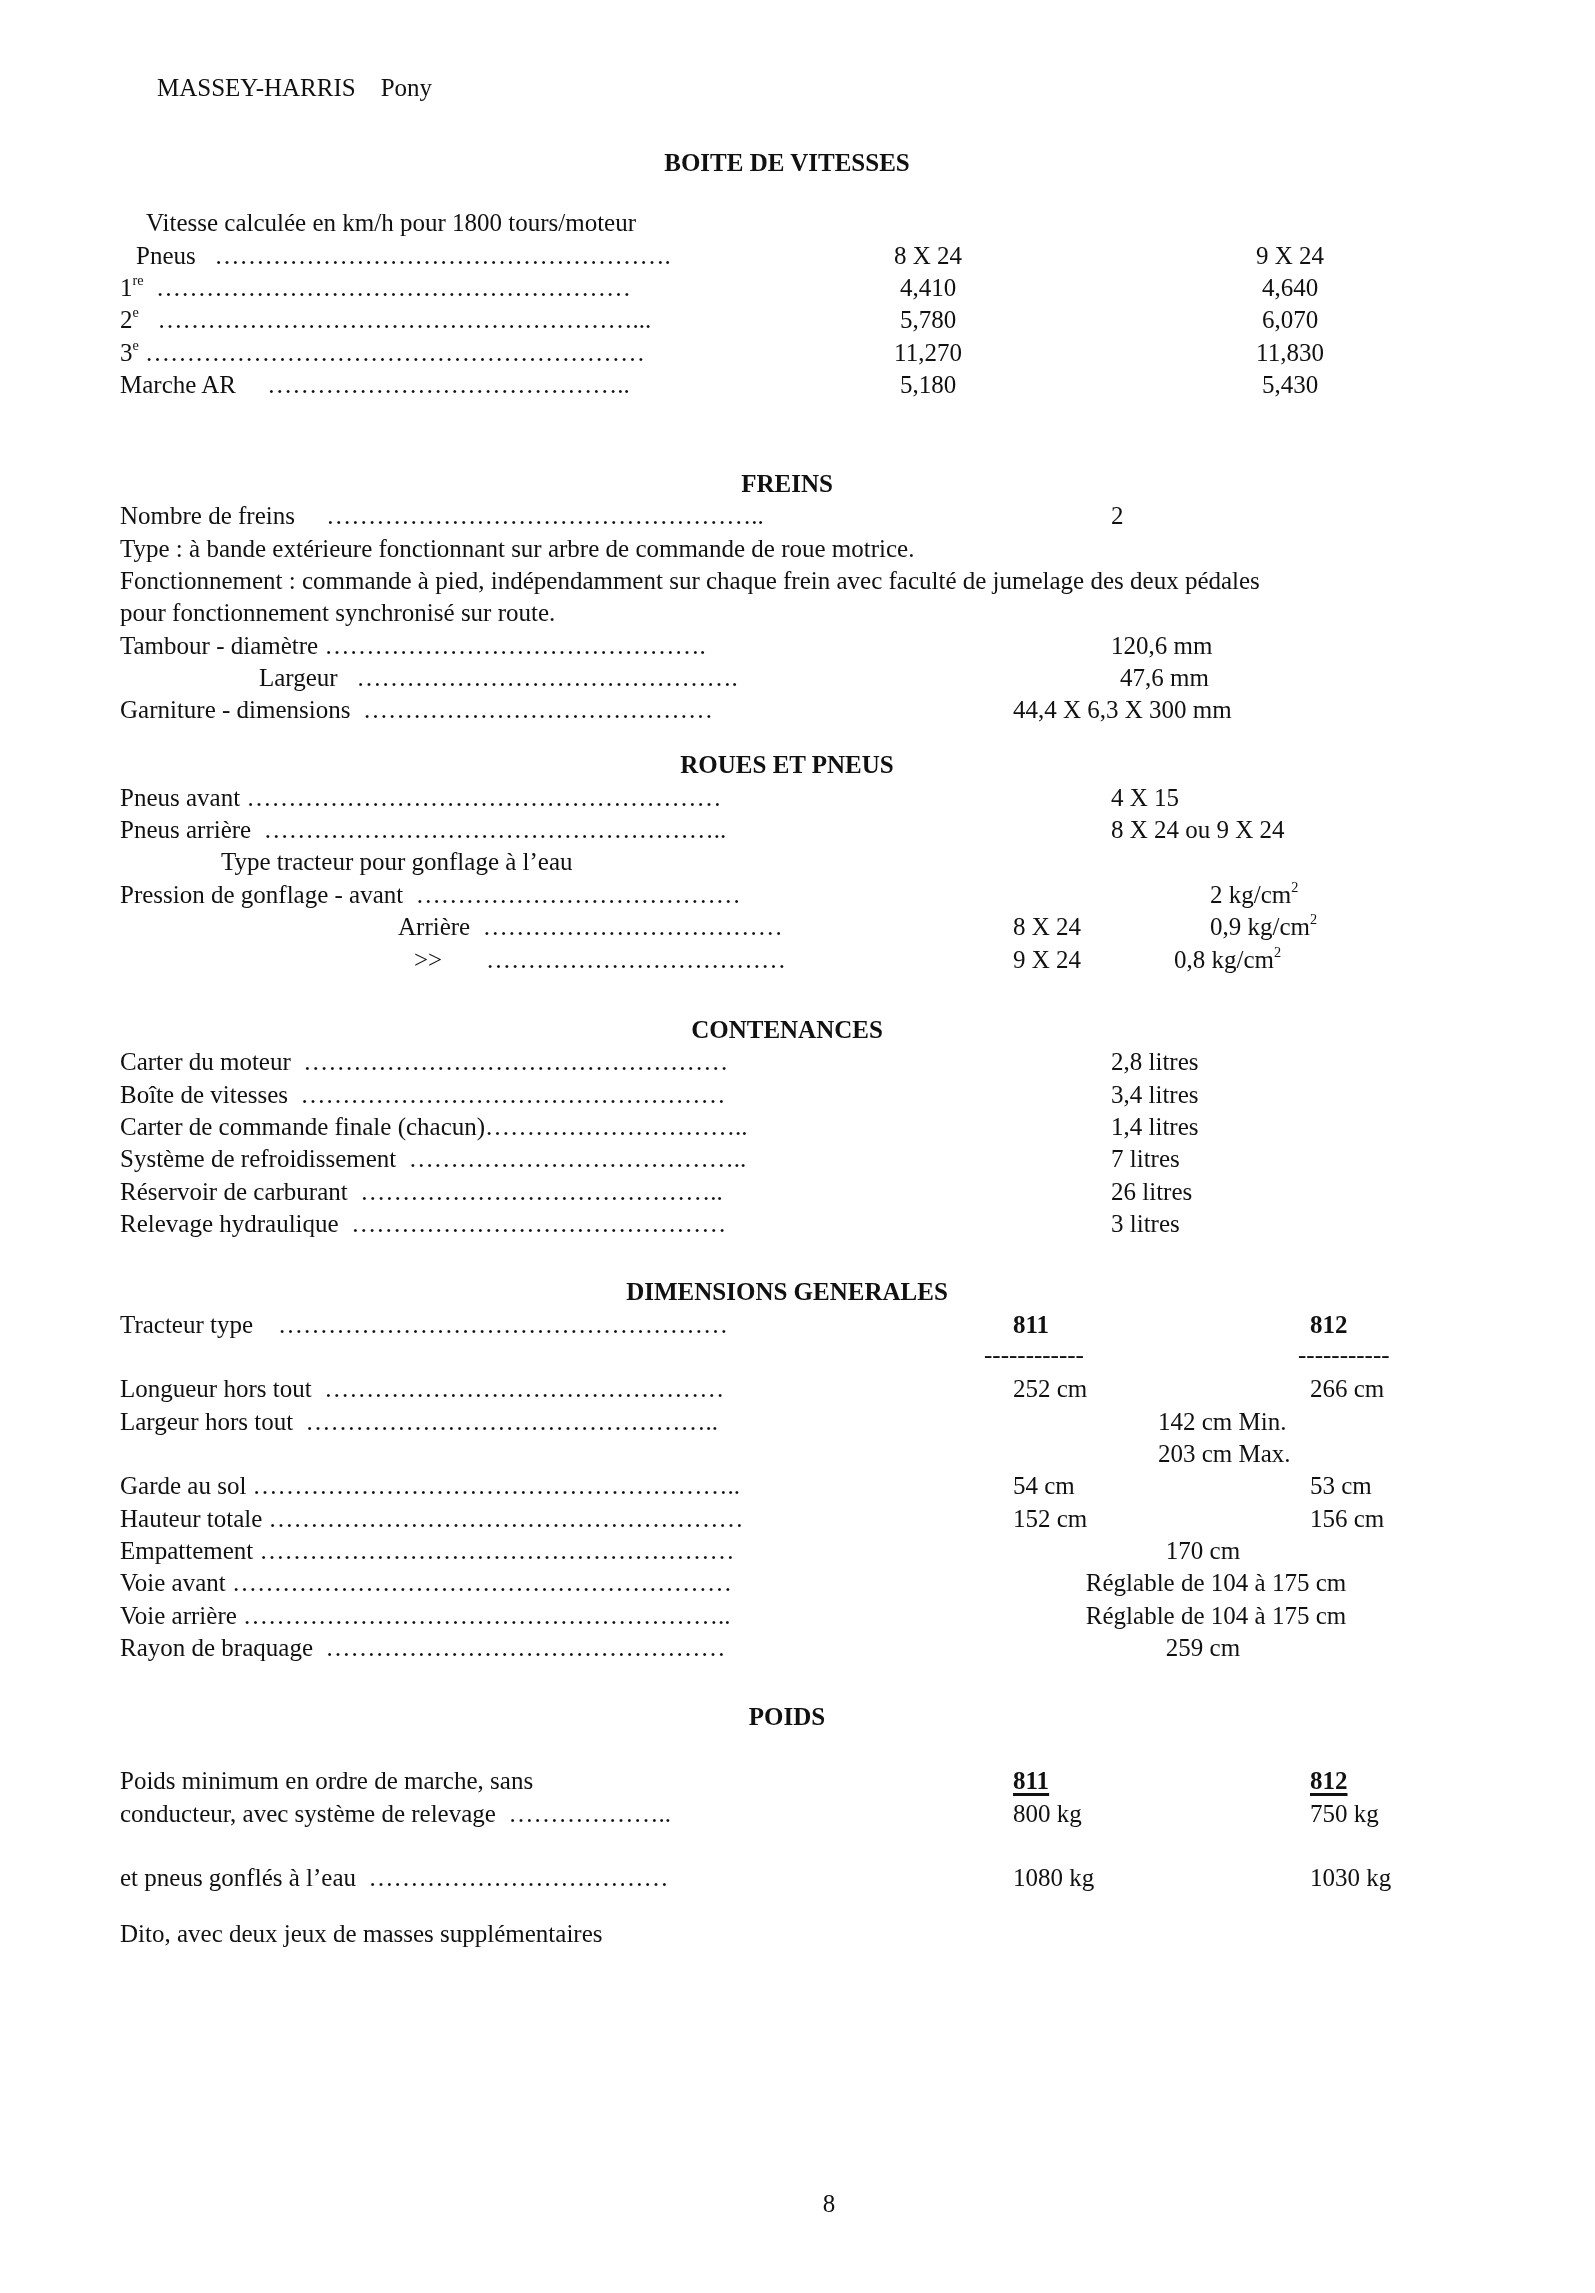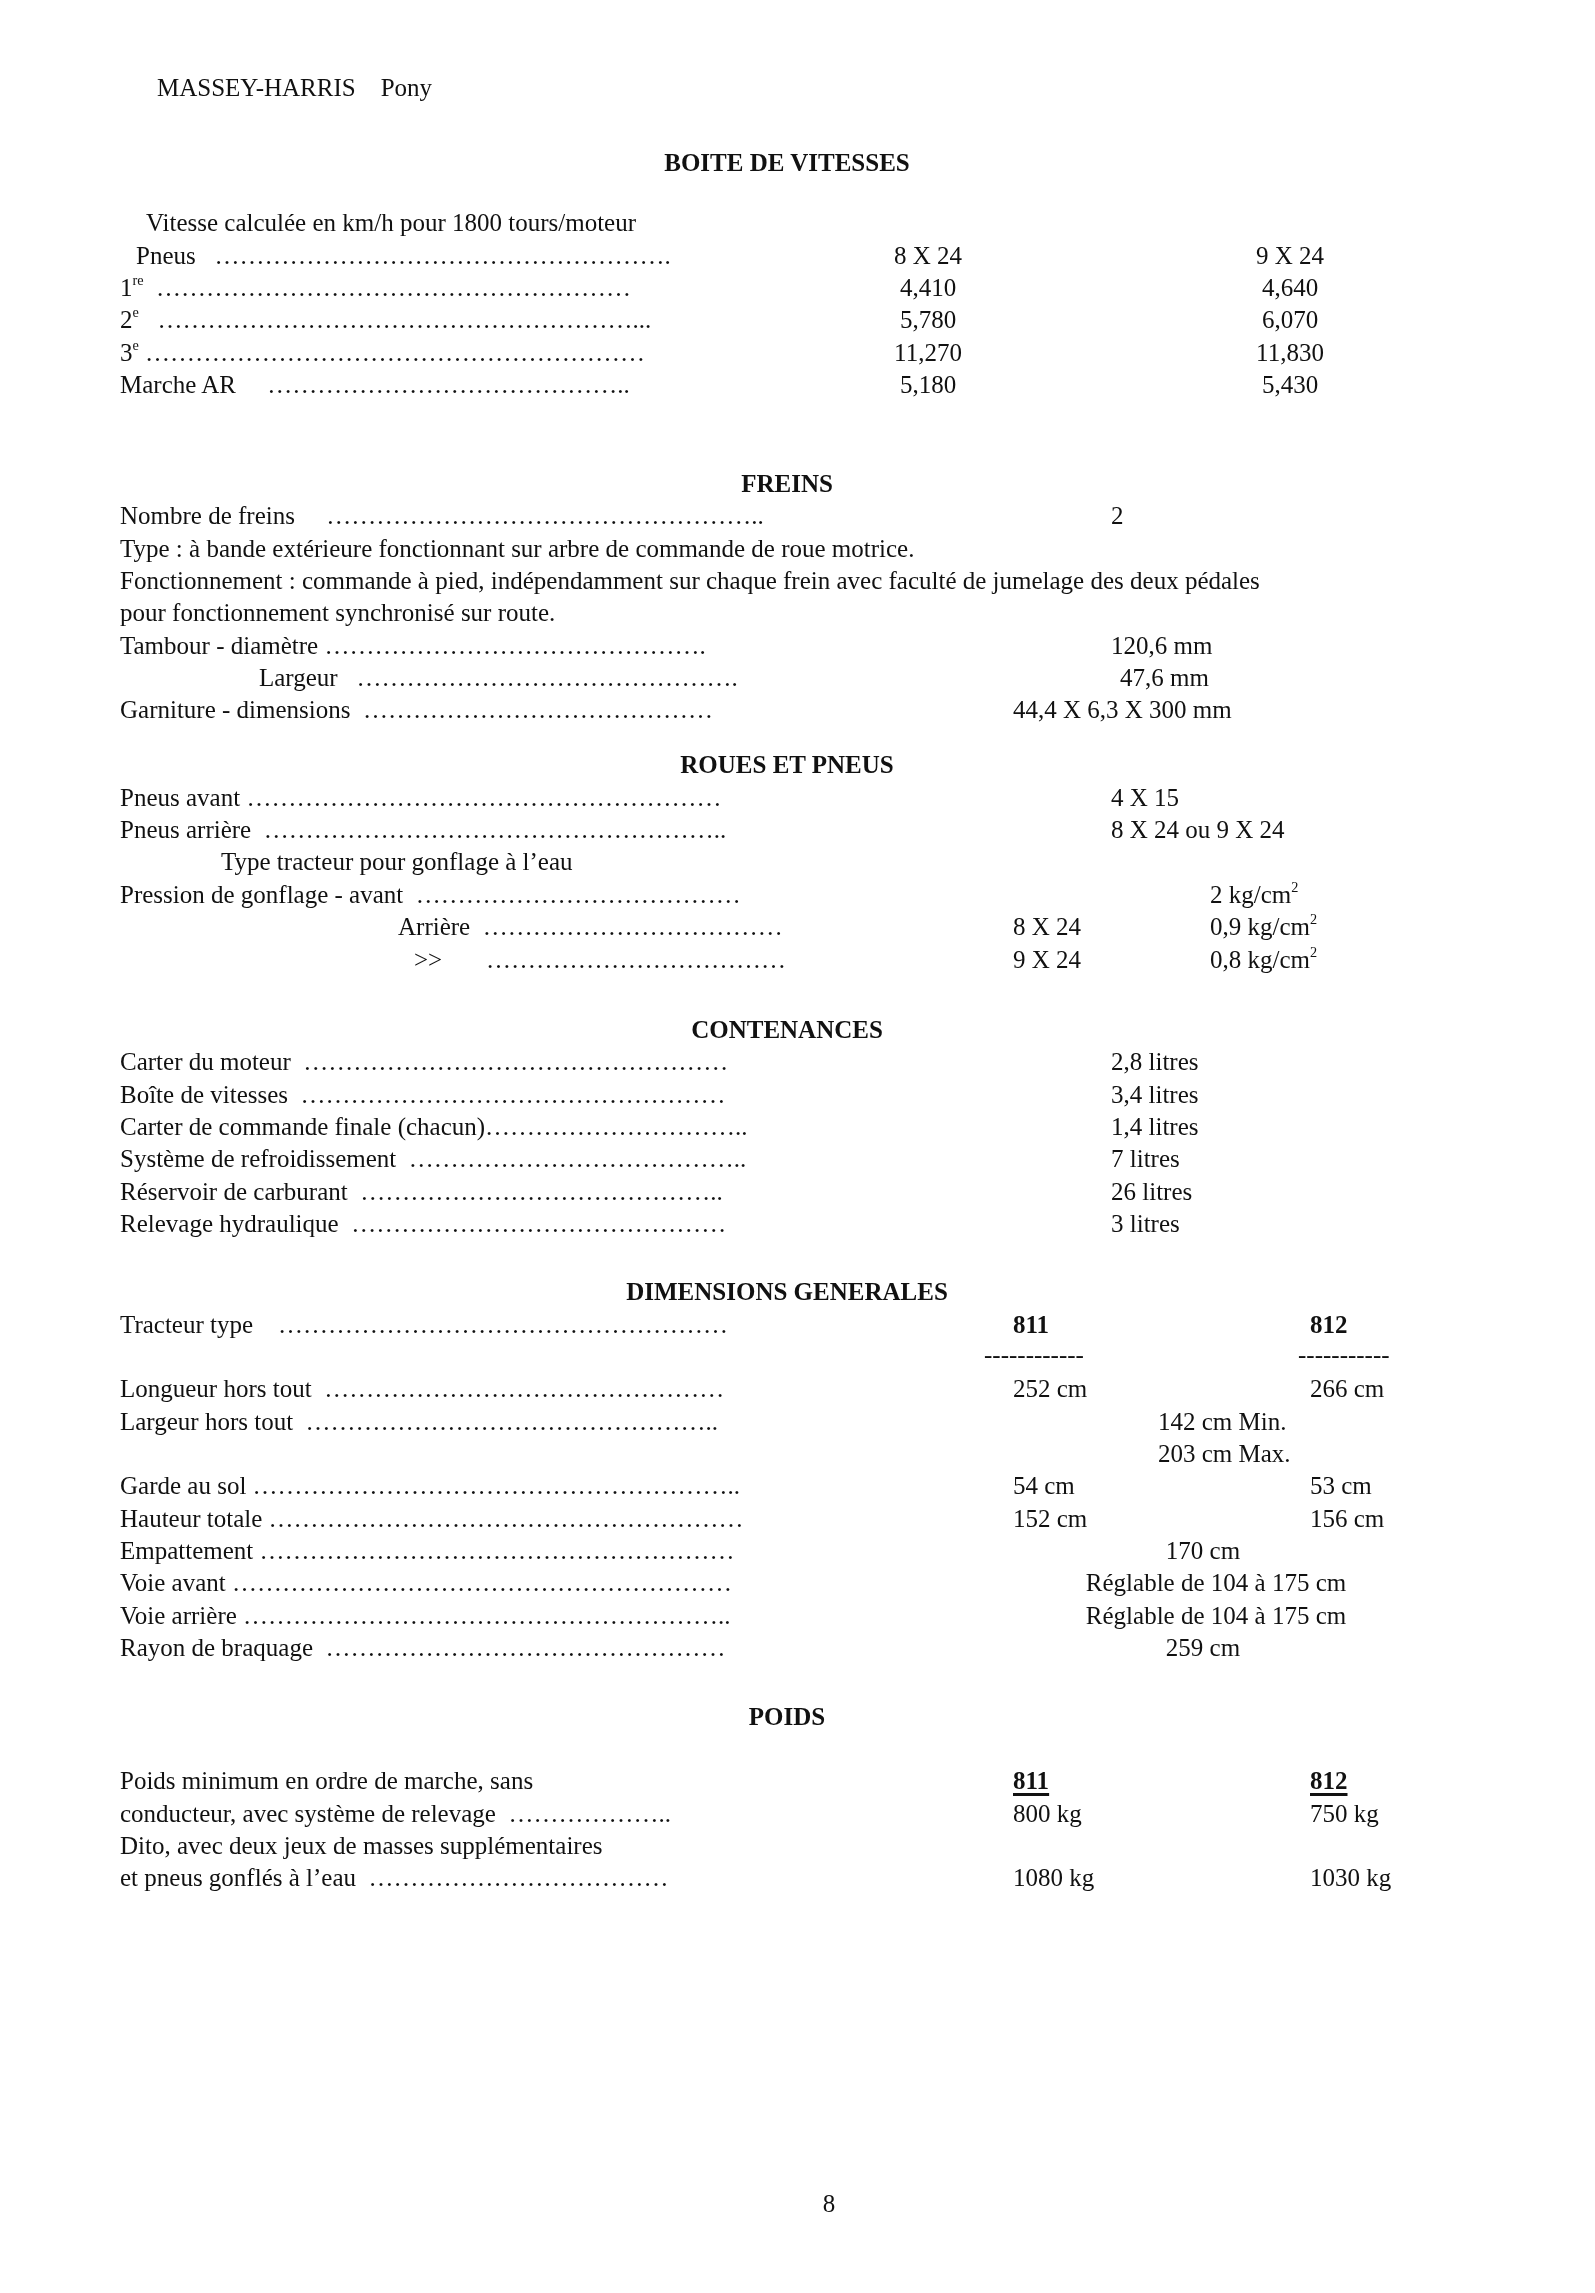--- a/index.html
+++ b/index.html
@@ -63,21 +63,21 @@
 <div class="abs" style="left:120px; top:814px;"><span>Pneus arrière</span>&nbsp; <span>………………………………………………..</span></div>
 <div class="abs" style="left:1111px; top:814px;">8 X 24 ou 9 X 24</div>
 <div class="abs" style="left:221px; top:846px;">Type tracteur pour gonflage à l’eau</div>
 <div class="abs" style="left:120px; top:879px;text-align:right;"><span>Pression de gonflage  -  avant</span>&nbsp; <span>…………………………………</span></div>
 <div class="abs" style="left:1210px; top:879px;"><span>2 kg/cm</span><sup>2</sup></div>
 <div class="abs" style="left:398px; top:911px;"><span>Arrière</span>&nbsp; <span>………………………………</span></div>
 <div class="abs" style="left:1013px; top:911px;">8 X 24</div>
 <div class="abs" style="left:1210px; top:911px;"><span>0,9 kg/cm</span><sup>2</sup></div>
 <div class="abs" style="left:414px; top:944px;"><span>&gt;&gt;</span>&nbsp;&nbsp;&nbsp;&nbsp;&nbsp;&nbsp; <span>………………………………</span></div>
 <div class="abs" style="left:1013px; top:944px;">9 X 24</div>
-<div class="abs" style="left:1210px; top:944px;"><span>0,8 kg/cm</span><sup>2</sup></div>
+<div class="abs" style="left:1174px; top:944px;"><span>0,8 kg/cm</span><sup>2</sup></div>
 
 <div class="abs h c" style="left:787px; top:1014px;">CONTENANCES</div>
 <div class="abs" style="left:120px; top:1046px;"><span>Carter du moteur</span>&nbsp; <span>……………………………………………</span></div>
 <div class="abs" style="left:1111px; top:1046px;">2,8 litres</div>
 <div class="abs" style="left:120px; top:1079px;"><span>Boîte de vitesses</span>&nbsp; <span>……………………………………………</span></div>
 <div class="abs" style="left:1111px; top:1079px;">3,4 litres</div>
 <div class="abs" style="left:120px; top:1111px;"><span>Carter de commande finale (chacun)</span><span>…………………………..</span></div>
 <div class="abs" style="left:1111px; top:1111px;">1,4 litres</div>
 <div class="abs" style="left:120px; top:1143px;"><span>Système de refroidissement</span>&nbsp; <span>…………………………………..</span></div>
 <div class="abs" style="left:1111px; top:1143px;">7 litres</div>
@@ -121,19 +121,19 @@
 <div class="abs" style="left:120px; top:1632px;"><span>Rayon de braquage</span>&nbsp; <span>…………………………………………</span></div>
 <div class="abs c" style="left:1203px; top:1632px;">259 cm</div>
 
 <div class="abs h c" style="left:787px; top:1701px;">POIDS</div>
 <div class="abs" style="left:120px; top:1765px;">Poids minimum en ordre de marche, sans</div>
 <div class="abs h u" style="left:1013px; top:1765px;">811</div>
 <div class="abs h u" style="left:1310px; top:1765px;">812</div>
 <div class="abs" style="left:120px; top:1798px;"><span>conducteur, avec système de relevage</span>&nbsp; <span>………………..</span></div>
 <div class="abs" style="left:1013px; top:1798px;">800 kg</div>
 <div class="abs" style="left:1310px; top:1798px;">750 kg</div>
-<div class="abs" style="left:120px; top:1830px;">Dito, avec deux jeux de masses supplémentaires</div>
+<div class="abs" style="left:120px; top:1918px;">Dito, avec deux jeux de masses supplémentaires</div>
 <div class="abs" style="left:120px; top:1862px;"><span>et pneus gonflés à l’eau</span>&nbsp; <span>………………………………</span></div>
 <div class="abs" style="left:1013px; top:1862px;">1080 kg</div>
 <div class="abs" style="left:1310px; top:1862px;">1030 kg</div>
 
 <div class="abs c" style="left:829px; top:2188px;">8</div>
 
 
 </body></html>

